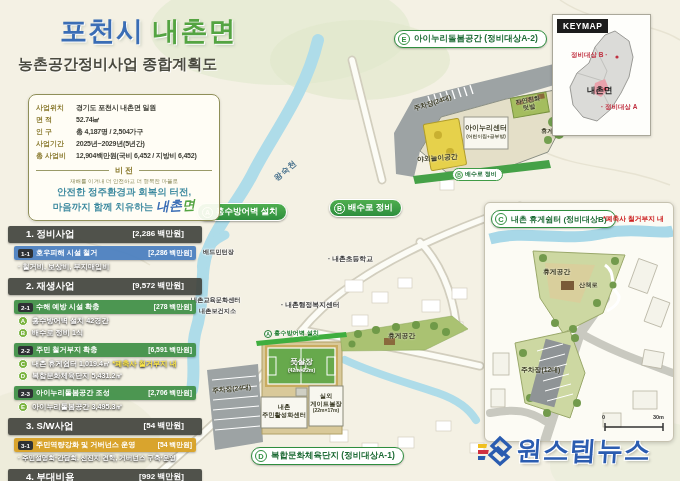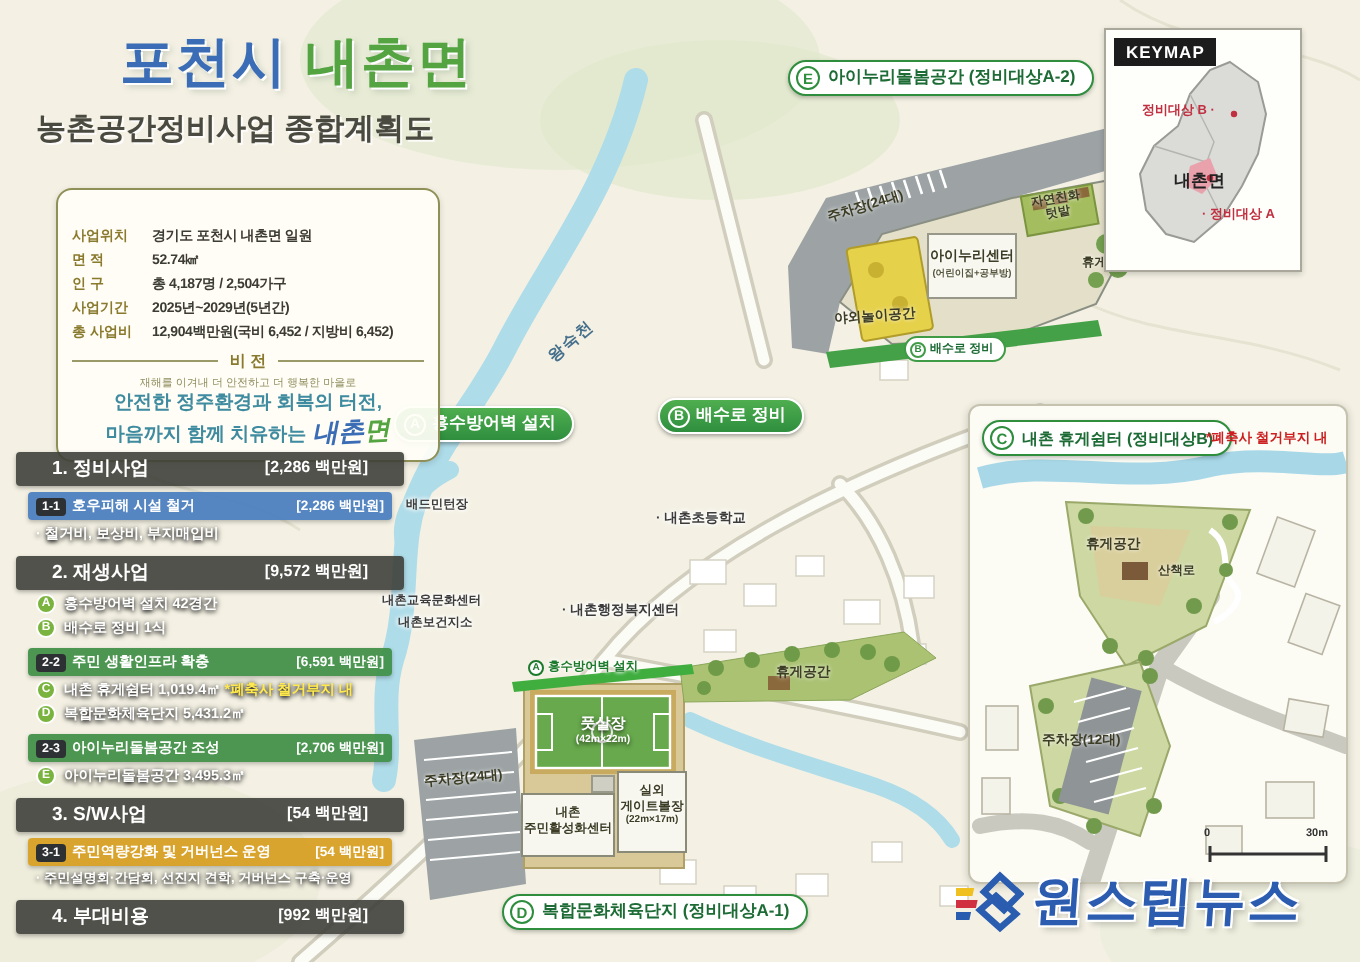--- a/index.html
+++ b/index.html
@@ -14,21 +14,21 @@
 
   
   .main-title { left:16px; top:13px; font-size:27px; font-weight:900; letter-spacing:1px;
     text-shadow:1px 1px 0 #fff, 2px 2px 3px rgba(120,140,120,.35); white-space:nowrap; }
   .t-blue { color:#3a6db5;margin-left:44px; } .t-green { color:#54a442; }
   .sub-title { left:18px; top:55px; font-size:15px; font-weight:800; color:#4a4a40;
     text-shadow:1px 1px 0 rgba(255,255,255,.8); white-space:nowrap; }
 
   
   .info-box { left:28px; top:94px; width:192px; background:rgba(255,254,246,.93);
-    border:1.5px solid #8f8f58; border-radius:8px; padding:16px 7px 5px 7px;
+    border:1.5px solid #8f8f58; border-radius:8px; padding:6px 7px 5px 7px;
     box-shadow:0 1px 3px rgba(0,0,0,.15); }
   .info-row { display:flex; gap:4px; font-size:7px; margin:2px 0; white-space:nowrap; }
   .info-label { color:#8a7a2e; font-weight:bold; width:36px; flex:none; }
   .info-value { color:#3c3c34; font-weight:600; letter-spacing:-.2px; }
   .vision-divider { display:flex; align-items:center; gap:6px; color:#8a7a2e;
     font-size:8px; font-weight:bold; margin-top:4px; }
   .vision-divider::before,.vision-divider::after { content:""; flex:1; border-top:1px solid #9a9a68; }
   .vision-small { text-align:center; font-size:5.5px; color:#8f8f60; margin-top:2px; white-space:nowrap; }
   .vision-main { text-align:center; font-size:9.5px; font-weight:800; color:#3f8ba0;
     line-height:1.3; margin-top:1px; }
@@ -404,31 +404,36 @@
       <span class="badge">1-1</span>
       <span>호우피해 시설 철거</span>
       <span class="amt">[2,286 백만원]</span>
     </div>
     <div class="sb-note">· 철거비, 보상비, 부지매입비</div>
 
     <div class="sb-header" style="margin-top:6px;">
       <span>2. 재생사업</span>
       <span class="amt">[9,572 백만원]</span>
     </div>
+    <div class="sb-bar bar-green" style="margin-top:5px;">
+      <span class="badge">2-1</span>
+      <span>수해 예방 시설 확충</span>
+      <span class="amt">[278 백만원]</span>
+    </div>
     <div class="sb-crow">
       <span class="cl-green">A</span>
       <span>홍수방어벽 설치 42경간</span>
     </div>
     <div class="sb-crow">
       <span class="cl-green">B</span>
       <span>배수로 정비 1식</span>
     </div>
     <div class="sb-bar bar-green" style="margin-top:5px;">
       <span class="badge">2-2</span>
-      <span>주민 생활인프라 확충</span>
+      <span>주민 철거부지 확충</span>
       <span class="amt">[6,591 백만원]</span>
     </div>
     <div class="sb-crow">
       <span class="cl-green">C</span>
       <span><span>내촌 휴게쉼터 1,019.4㎡ </span><span class="hl-yellow">*폐축사 철거부지 내</span></span>
     </div>
     <div class="sb-crow">
       <span class="cl-green">D</span>
       <span>복합문화체육단지 5,431.2㎡</span>
     </div>

